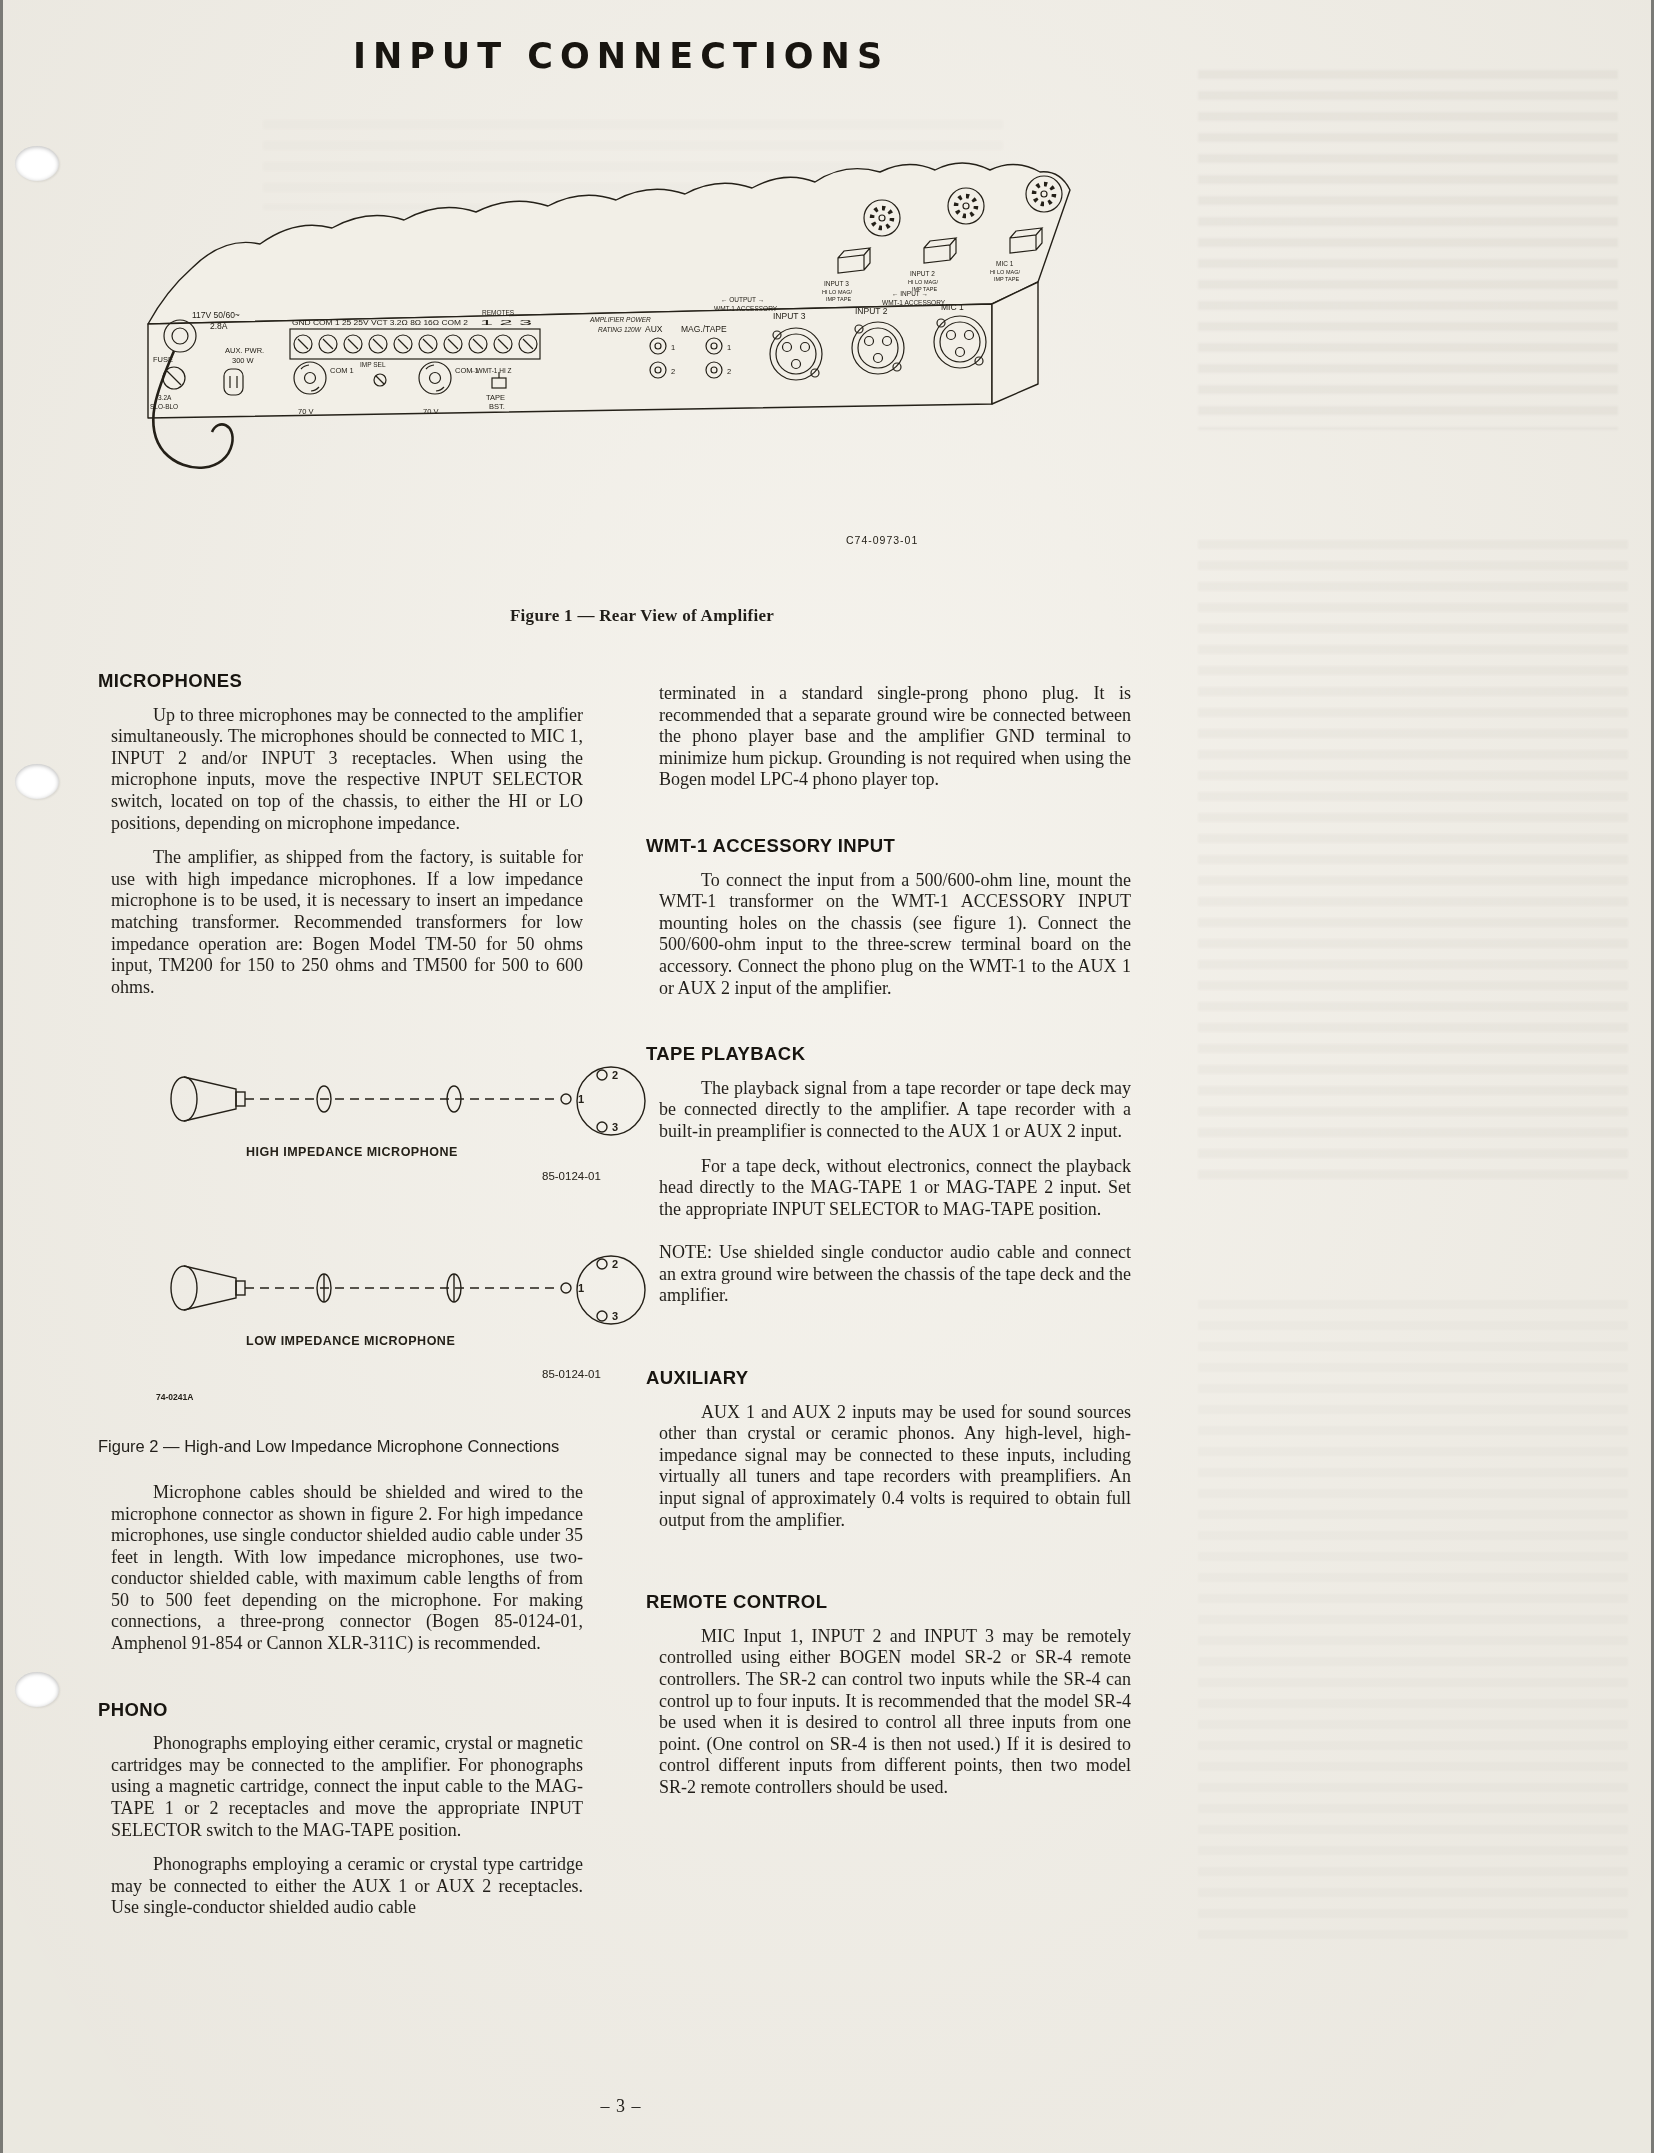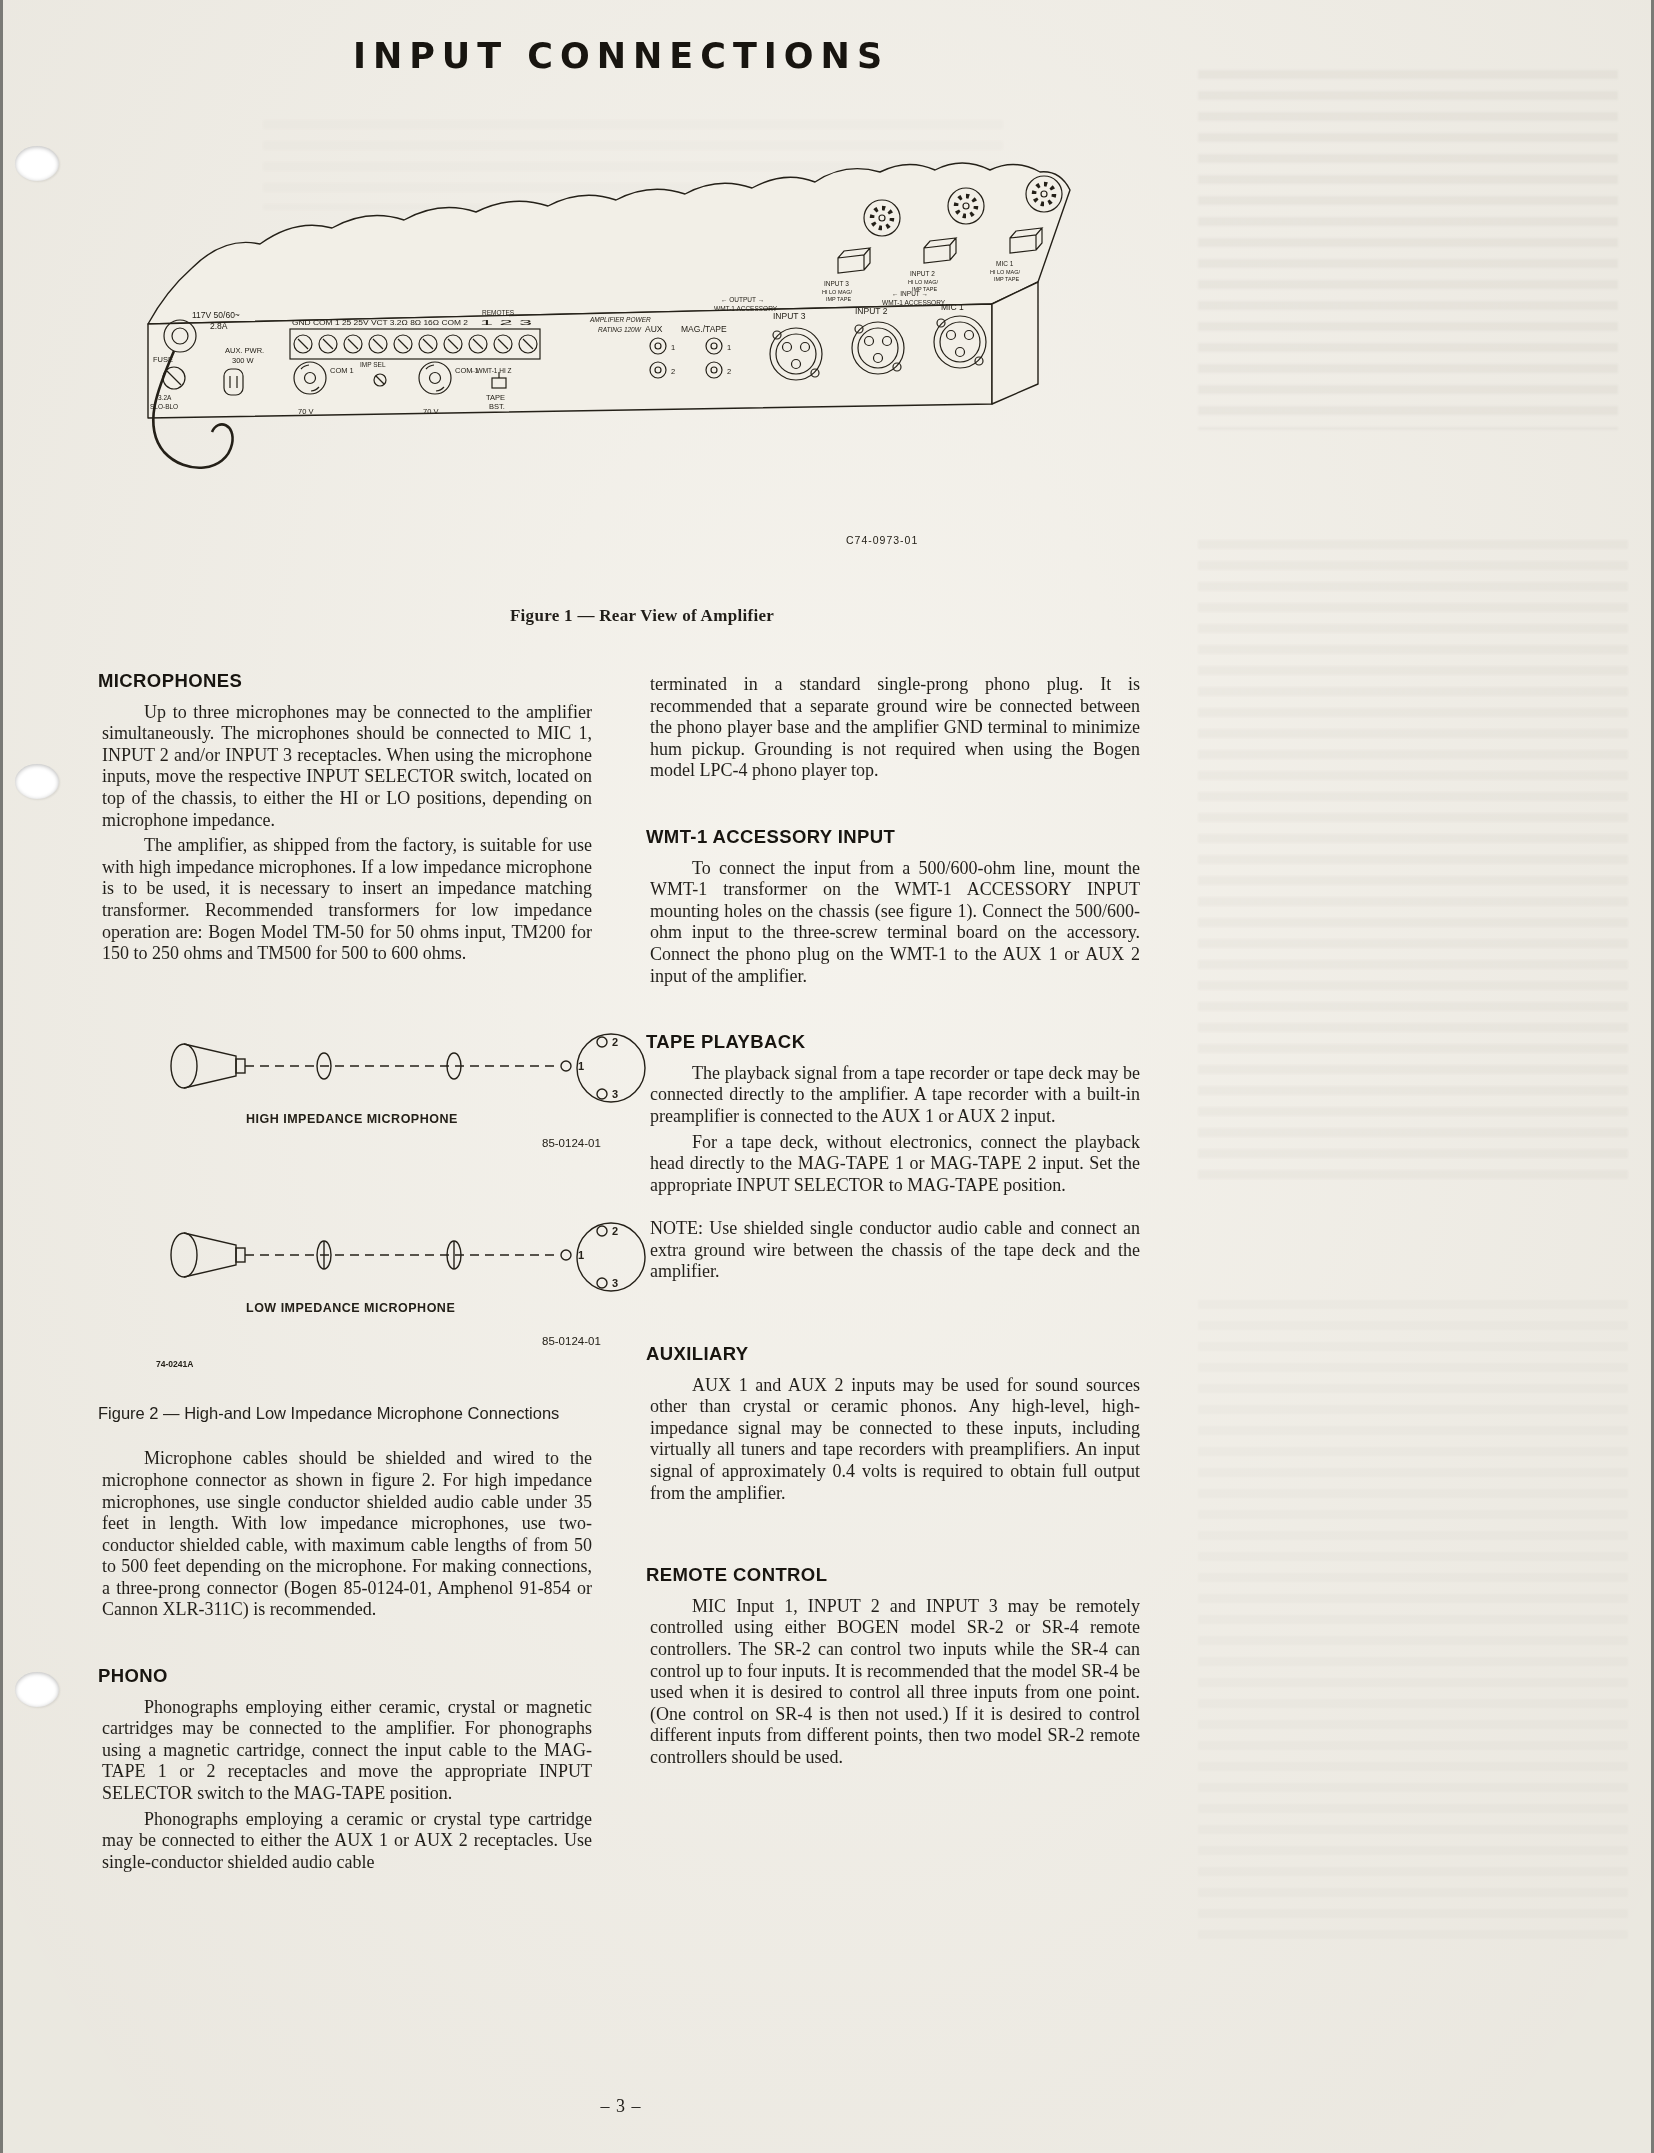--- a/index.html
+++ b/index.html
@@ -26,21 +26,21 @@
   figure{margin:0;padding:0;}
   .fig1{margin:50px 0 0 42px;}
   .fig1 svg{display:block;}
   .fig1-caption{text-align:center;font-family:Liberation Serif, serif;font-weight:bold;
     font-size:17px;letter-spacing:.3px;margin-top:50px;}
   .cols{display:flex;gap:50px;margin-top:44px;}
   .col{width:498px;font-size:18px;line-height:21.6px;text-align:justify;}
   h2{font-family:"Liberation Sans","DejaVu Sans",sans-serif;font-size:18.5px;font-weight:bold;
     letter-spacing:.4px;margin:44px 0 10px 0;color:#181510;}
   .col h2:first-child{margin-top:0;}
-  p{margin:4px;}
+  p{margin:13px;}
   p.ind{text-indent:42px;}
   p.note{margin-top:22px;}
   h2.mt-xl{margin-top:60px;}
   .fig2{margin:46px 0 24px 0;}
   .fig2 svg{display:block;margin-left:56px;}
   .fig2 .low{margin-top:24px;}
   .fig2-caption{font-family:"Liberation Sans","DejaVu Sans",sans-serif;font-weight:normal;font-size:16.5px;
     margin-top:30px;text-align:left;}
   .pageno{position:absolute;left:0;top:2096px;width:100%;text-align:center;font-size:18px;letter-spacing:1px;}
   svg text{fill:#242018;font-family:"Liberation Sans","DejaVu Sans",sans-serif;}

